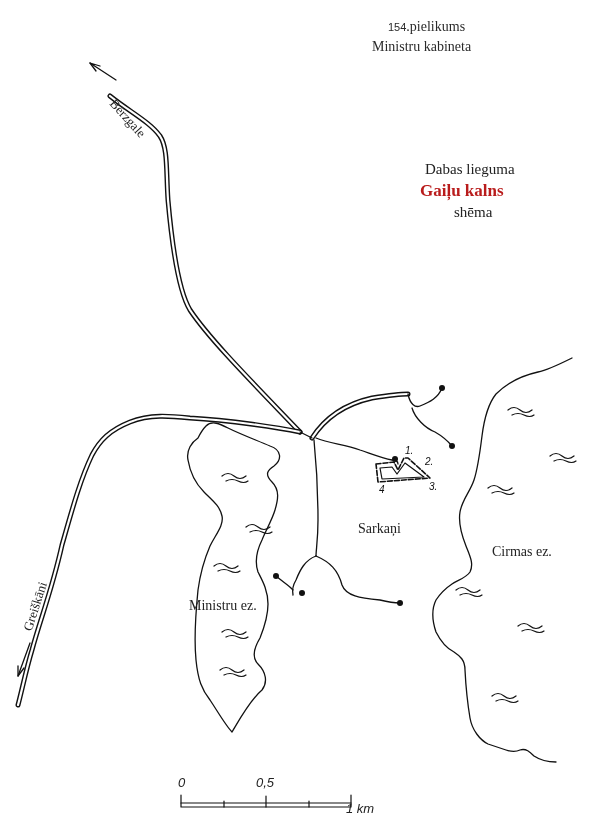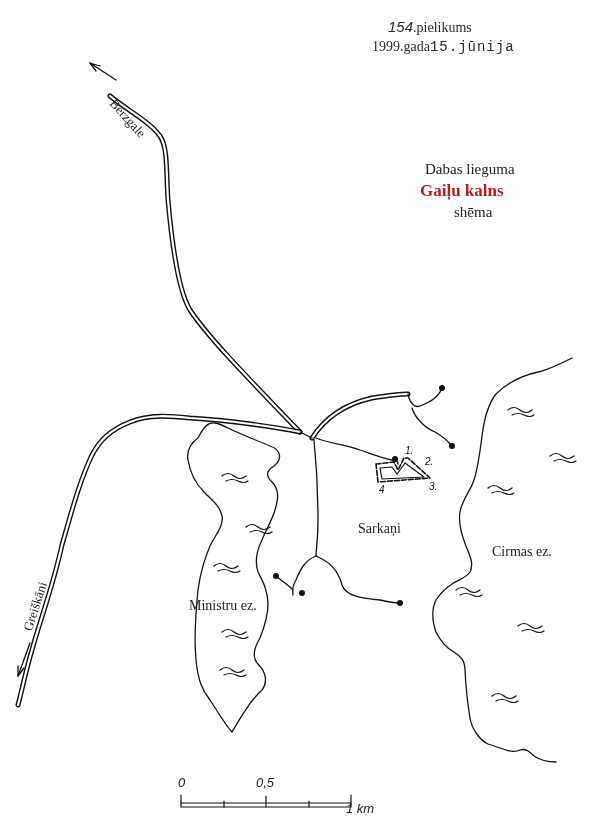--- a/index.html
+++ b/index.html
@@ -1,21 +1,21 @@
 <!DOCTYPE html>
 <html><head>
   <meta charset="utf-8">
   <style>
     html, body { margin:0; padding:0; background:#ffffff; }
     body { width:600px; height:840px; position:relative; overflow:hidden; font-family:"DejaVu Serif", serif; color:#1a1a1a; }
     #map { position:absolute; left:0; top:0; width:600px; height:840px; }
     .abs { position:absolute; white-space:nowrap; }
     .annex { left:372px; font-family:"Liberation Serif", serif; font-size:14px; color:#2a2a2a; line-height:19px; }
     .annex .mono { font-family:"Liberation Mono", monospace; font-size:14px; letter-spacing:1px; }
-    .annex .hand { font-style:italic; font-family:"Liberation Sans", sans-serif; font-size:15px;margin-top:44px; }
+    .annex .hand { font-family:"Liberation Sans", sans-serif; font-size:11px;margin-top:44px; }
     .title-sub { font-family:"Liberation Serif", serif; font-size:15px; color:#222;margin-left:12px; }
     .title-main { font-family:"Liberation Serif", serif; font-size:17px; font-weight:bold; color:#b91c1c; }
     .lbl-italic { font-family:"Liberation Serif", serif; font-size:14px; color:#222; }
     .lbl { font-family:"Liberation Serif", serif; font-size:14px; color:#222; }
     .num { font-family:"Liberation Sans", sans-serif; font-style:italic; font-size:10px; color:#111; }
     .scale-lbl { font-family:"Liberation Sans", sans-serif; font-style:italic; font-size:13px; color:#222; }
   </style>
 </head>
 <body>
 
@@ -93,23 +93,21 @@
       <path d="M181,803 L351,803"></path>
       <path d="M224,801 L224,807 M266,796 L266,807 M309,801 L309,807"></path>
     </g>
   </g>
 </svg>
 
 <div class="abs annex" style="top:17px;">
   <div style="padding-left:16px;">
     <span class="hand">154</span><span>.pielikums</span>
   </div>
-  <div>
-    <span>1999.gada</span><span class="mono">15.jūnija</span>
-  </div>
+  <div>Ministru kabineta</div>
 </div>
 
 <div class="abs title-sub" style="left:413px; top:161px;">Dabas lieguma</div>
 <div class="abs title-main" style="left:420px; top:181px;">Gaiļu kalns</div>
 <div class="abs title-sub" style="left:442px; top:204px;">shēma</div>
 
 <div class="abs lbl" style="left:118px; top:96px; transform:rotate(48deg); transform-origin:left top; font-size:13px;">Bērzgale</div>
 <div class="abs lbl" style="left:20px; top:628px; transform:rotate(-72deg); transform-origin:left top; font-size:13px;">Greiškāni</div>
 
 <div class="abs lbl" style="left:358px; top:521px;">Sarkaņi</div>

